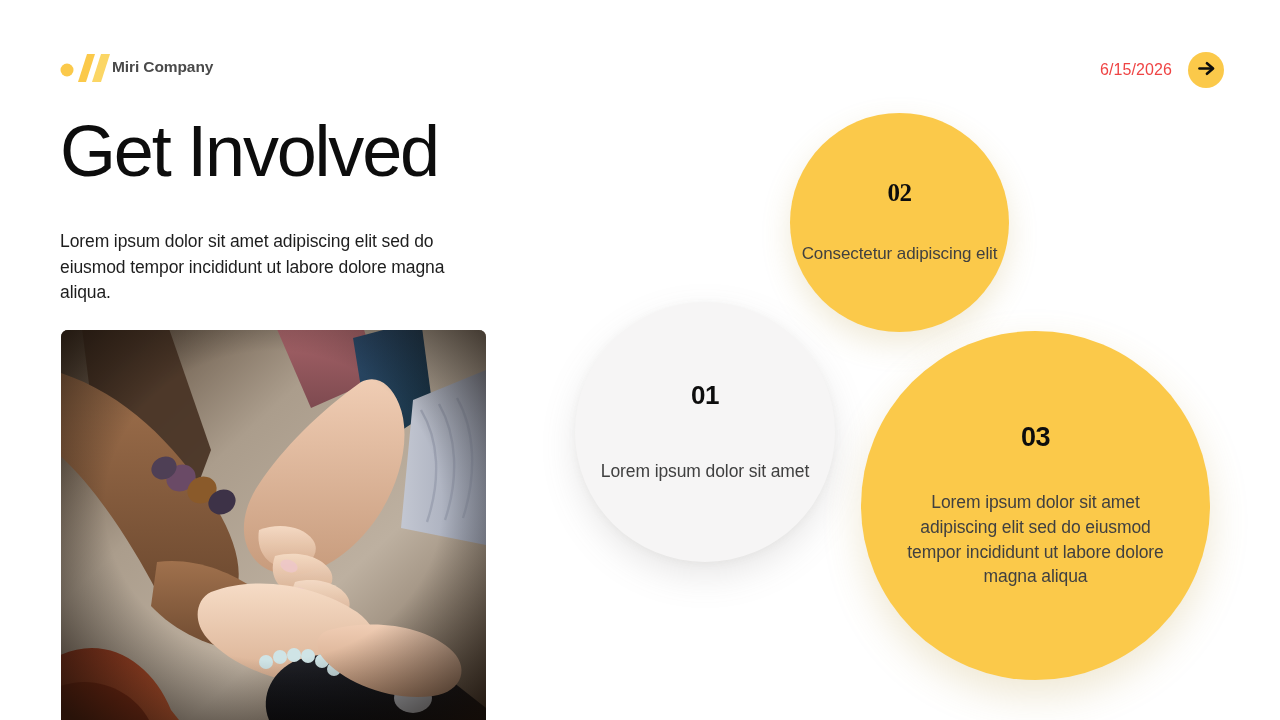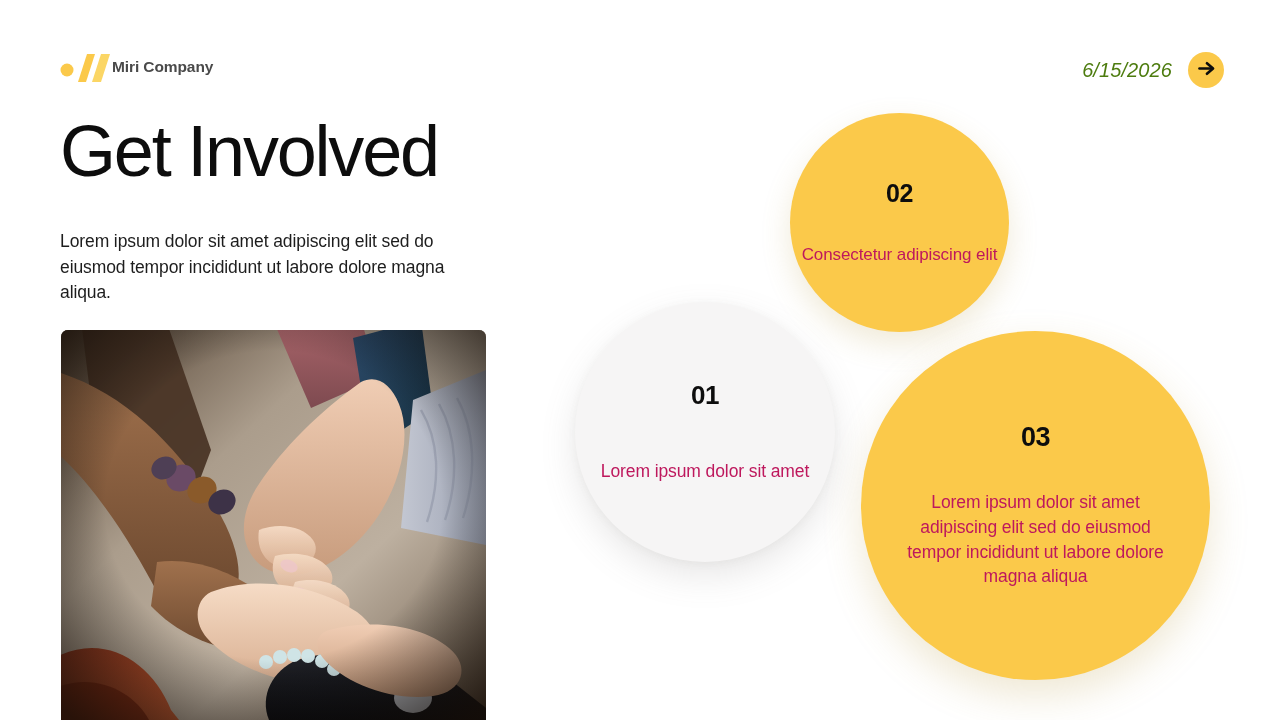--- a/index.html
+++ b/index.html
@@ -24,22 +24,22 @@
   .brand-name {
     font-size:15.5px; font-weight:700; color:#4a4a4a;
     letter-spacing:-0.1px; white-space:nowrap;
   }
 
   .header-right {
     position:absolute; right:56px; top:52px;
     display:flex; align-items:center; gap:16px;
   }
   .date-text {
-    font-size:20px; color:#4d7c0f; font-weight:400;
-    letter-spacing:0.1px; white-space:nowrap;font-style:italic;
+    font-size:16px; color:#ef4444; font-weight:400;
+    letter-spacing:0.1px; white-space:nowrap;
   }
   .arrow-btn {
     width:36px; height:36px; border-radius:50%;
     background:#FBC94A;
     display:flex; align-items:center; justify-content:center;
     border:none; cursor:pointer; flex:none;
   }
 
   
   .title {
@@ -68,38 +68,38 @@
   .circle {
     position:absolute; border-radius:50%;
     display:flex; flex-direction:column;
     align-items:center; justify-content:center;
     text-align:center;
   }
   .circle .num {
     font-weight:800; color:#0d0d0d; letter-spacing:-0.5px;
   }
   .circle .txt {
-    color:#be185d; font-weight:400; letter-spacing:-0.1px;
+    color:#404040; font-weight:400; letter-spacing:-0.1px;
   }
 
   #circle-01 {
     left:575px; top:302px; width:260px; height:260px;
     background:#F6F5F5;
     box-shadow:0 14px 34px rgba(120,115,110,0.17), 0 2px 8px rgba(120,115,110,0.06);
     gap:28px;
   }
   #circle-01 .num { font-size:26px; margin-bottom:20px; }
   #circle-01 .txt { font-size:17.5px; line-height:25px; }
 
   #circle-02 {
     left:790px; top:113px; width:219px; height:219px;
     background:#FBC94A;
     box-shadow:0 12px 30px rgba(180,150,60,0.20);
   }
-  #circle-02 .num { font-size:25px; margin-bottom:34px; }
+  #circle-02 .num { font-size:25px; margin-bottom:34px;font-family:Liberation Serif, serif; }
   #circle-02 .txt { font-size:17px; line-height:25px; }
 
   #circle-03 {
     left:861px; top:331px; width:349px; height:349px;
     background:#FBC94A;
     box-shadow:0 16px 38px rgba(180,150,60,0.22);
     gap:18px;
   }
   #circle-03 .num { font-size:27px; margin-bottom:19px; }
   #circle-03 .txt { font-size:17.5px; line-height:24.8px; max-width:272px; }

